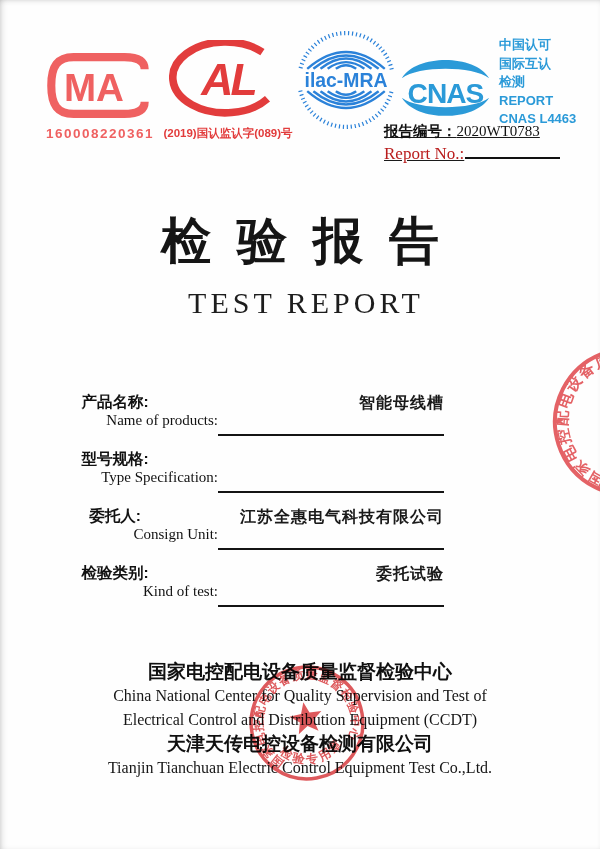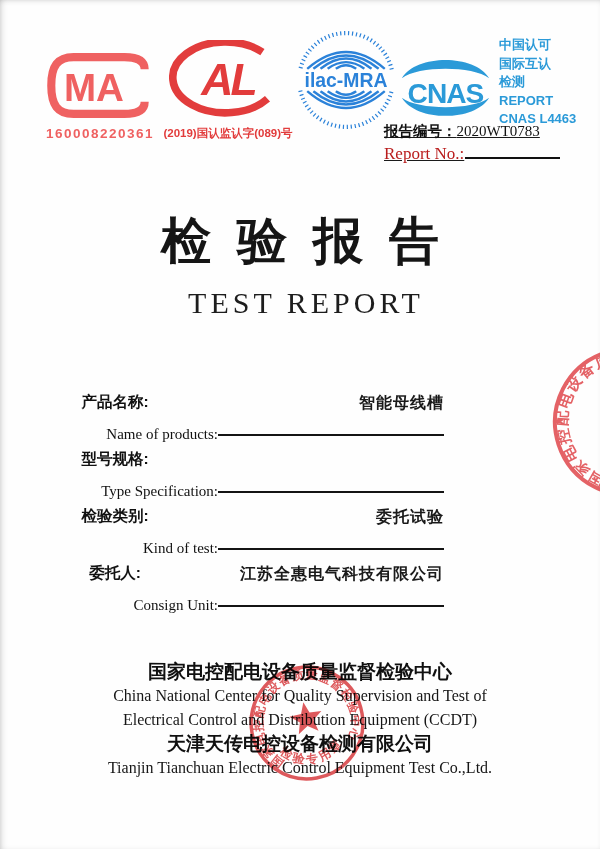--- a/index.html
+++ b/index.html
@@ -37,21 +37,21 @@
               font-size:50px; color:#151515; }
   .title-zh span { letter-spacing:26px; margin-right:-26px; }
   .title-en { position:absolute; top:286px; width:100%; text-align:center;
               font-size:30px; letter-spacing:4px; color:#1d1d1d;margin-left:6px; }
   
   .fields { position:absolute; left:0; top:391px; width:600px; }
   .frow { position:relative; height:57px; }
   .frow .zh-label { position:absolute; left:0; top:1px; width:218px; text-align:center;
                     font-family:"Liberation Sans", sans-serif; font-weight:700;
                     font-size:15.5px; color:#111;margin-left:6px; }
-  .frow .en-label { position:absolute; left:0; top:35px; width:218px; text-align:right;
+  .frow .en-label { position:absolute; left:0; top:21px; width:218px; text-align:right;
                     font-size:15px; color:#111; }
   .frow .fvalue   { position:absolute; left:222px; top:2px; width:222px; text-align:right;
                     font-size:16px; font-weight:600; color:#1a1a1a; letter-spacing:1px; }
   .frow .fline    { position:absolute; left:218px; top:43px; width:226px;
                     border-bottom:2.2px solid #141414; }
   
   .footer { position:absolute; top:659px; width:100%; text-align:center; }
   .footer .zh { font-family:"Liberation Sans", sans-serif; font-weight:700;
                 font-size:19px; color:#101010; line-height:25px; }
   .footer .en { font-size:16px; color:#161616; line-height:23.5px; }
@@ -134,29 +134,29 @@
       <div class="en-label">Name of products:</div>
       <div class="fvalue">智能母线槽</div>
       <div class="fline"></div>
     </div>
     <div class="frow">
       <div class="zh-label">型号规格:</div>
       <div class="en-label">Type Specification:</div>
       <div class="fline"></div>
     </div>
     <div class="frow">
+      <div class="zh-label">委托人:</div>
+      <div class="en-label">Consign Unit:</div>
+      <div class="fvalue">江苏全惠电气科技有限公司</div>
+      <div class="fline"></div>
+    </div>
+    <div class="frow">
       <div class="zh-label">检验类别:</div>
       <div class="en-label">Kind of test:</div>
       <div class="fvalue">委托试验</div>
-      <div class="fline"></div>
-    </div>
-    <div class="frow">
-      <div class="zh-label">委托人:</div>
-      <div class="en-label">Consign Unit:</div>
-      <div class="fvalue">江苏全惠电气科技有限公司</div>
       <div class="fline"></div>
     </div>
   </div>
 
   <div class="footer">
     <div class="zh">国家电控配电设备质量监督检验中心</div>
     <div class="en">China National Center for Quality Supervision and Test of</div>
     <div class="en">Electrical Control and Distribution Equipment (CCDT)</div>
     <div class="zh">天津天传电控设备检测有限公司</div>
     <div class="en">Tianjin Tianchuan Electric Control Equipment Test Co.,Ltd.</div>

